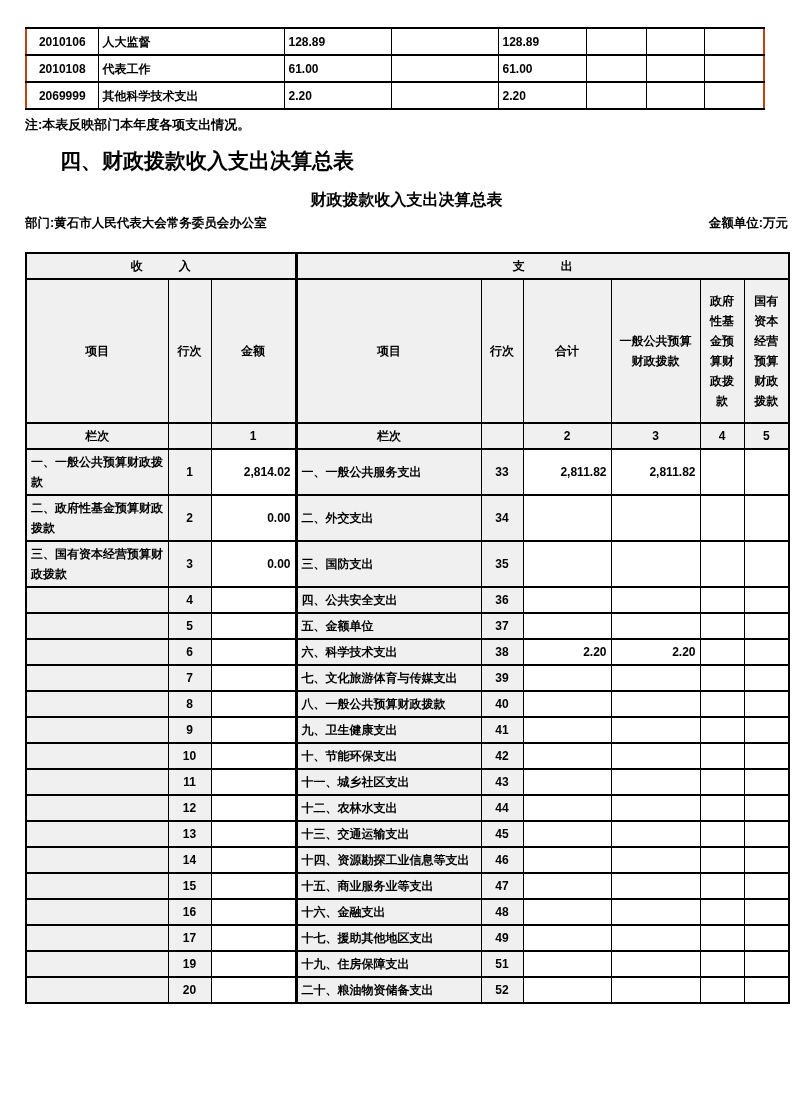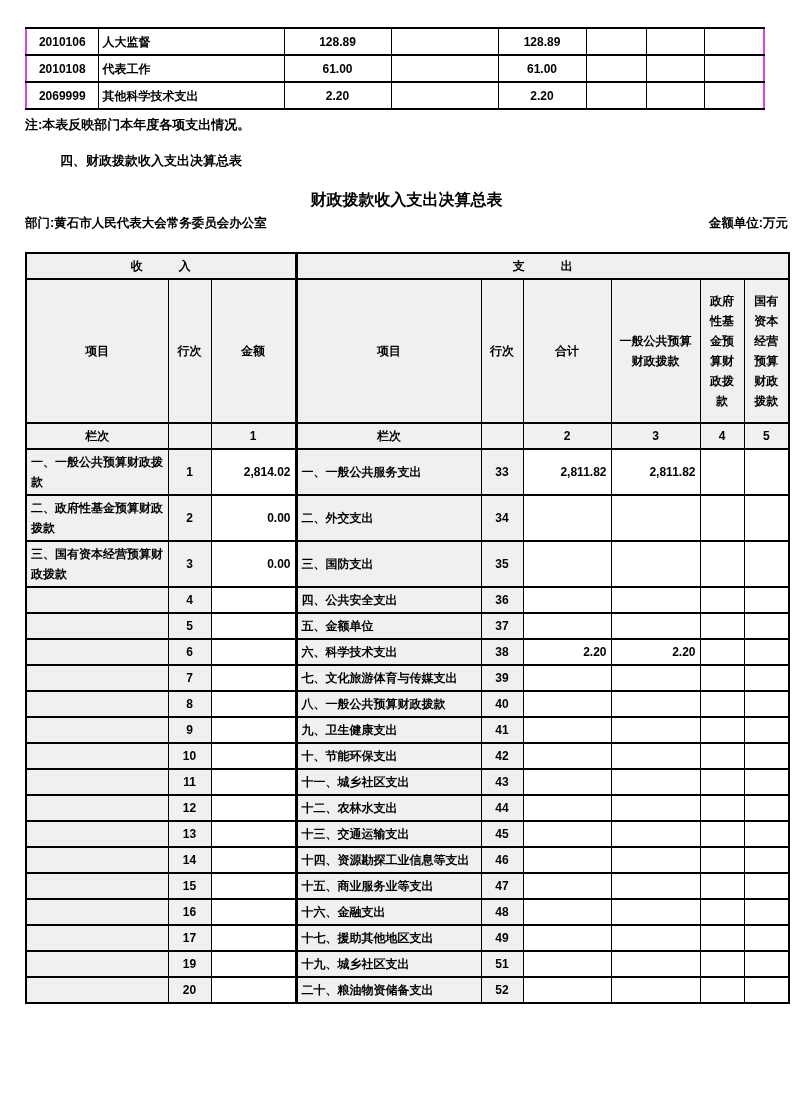--- a/index.html
+++ b/index.html
@@ -6,32 +6,32 @@
   body { background:#fff; }
   .page {
     width:800px; height:1110px; background:#ffffff; overflow:hidden;
     position:relative; color:#000;
     font-family:"Liberation Sans","DejaVu Sans",sans-serif;
     font-weight:bold;
   }
   table { border-collapse:collapse; table-layout:fixed;margin-top:20px; }
 
   
-  .top-table { margin:27px 0 0 25px; width:738px; border:2px solid #d946ef; }
+  .top-table { margin:27px 0 0 25px; width:738px; border:2px solid #c2410c; }
   .top-table td {
     border:1px solid #000; border-top-width:2px; border-bottom-width:2px;
     font-size:12px; line-height:20px; height:25px; padding:0 4px; overflow:hidden;
   }
   .c-code { text-align:center; }
   .c-name { text-align:left; padding-left:7px; }
-  .c-amt  { text-align:center; padding-right:10px; }
+  .c-amt  { text-align:left; padding-right:10px; }
 
   
   .note { margin:6px 0 0 25px; font-size:13px; line-height:17px; }
-  .section-heading { margin:17px 16px 0 60px; font-size:13px; line-height:22px; }
+  .section-heading { margin:17px 16px 0 60px; font-size:21px; line-height:22px; }
   .table-title { width:763px; margin:17px 0 0 25px; text-align:center; font-size:16px; line-height:21px; }
   .meta-code { width:763px; margin:13px 0 0 25px; text-align:right; font-size:12.5px; line-height:17px; }
   .meta-row { width:763px; margin:5px 0 6px 25px; display:flex; justify-content:space-between; font-size:12.5px; line-height:17px;gap:40px; }
 
   
   .main-table { margin-left:25px; width:763px; border:2px solid #000; }
   .main-table td {
     border:1px solid #000; border-top-width:2px; border-bottom-width:2px;
     font-size:12px; line-height:20px; padding:2px 4px; overflow:hidden;
     vertical-align:middle;
@@ -337,21 +337,21 @@
           <td class="ctr shade">49</td>
           <td class="amt"></td>
           <td class="amt"></td>
           <td class="amt"></td>
           <td class="amt"></td>
         </tr>
         <tr>
           <td class="item shade"></td>
           <td class="ctr shade">19</td>
           <td class="amt"></td>
-          <td class="item2 shade thickleft">十九、城乡社区支出</td>
+          <td class="item2 shade thickleft">十九、住房保障支出</td>
           <td class="ctr shade">51</td>
           <td class="amt"></td>
           <td class="amt"></td>
           <td class="amt"></td>
           <td class="amt"></td>
         </tr>
         <tr>
           <td class="item shade"></td>
           <td class="ctr shade">20</td>
           <td class="amt"></td>

